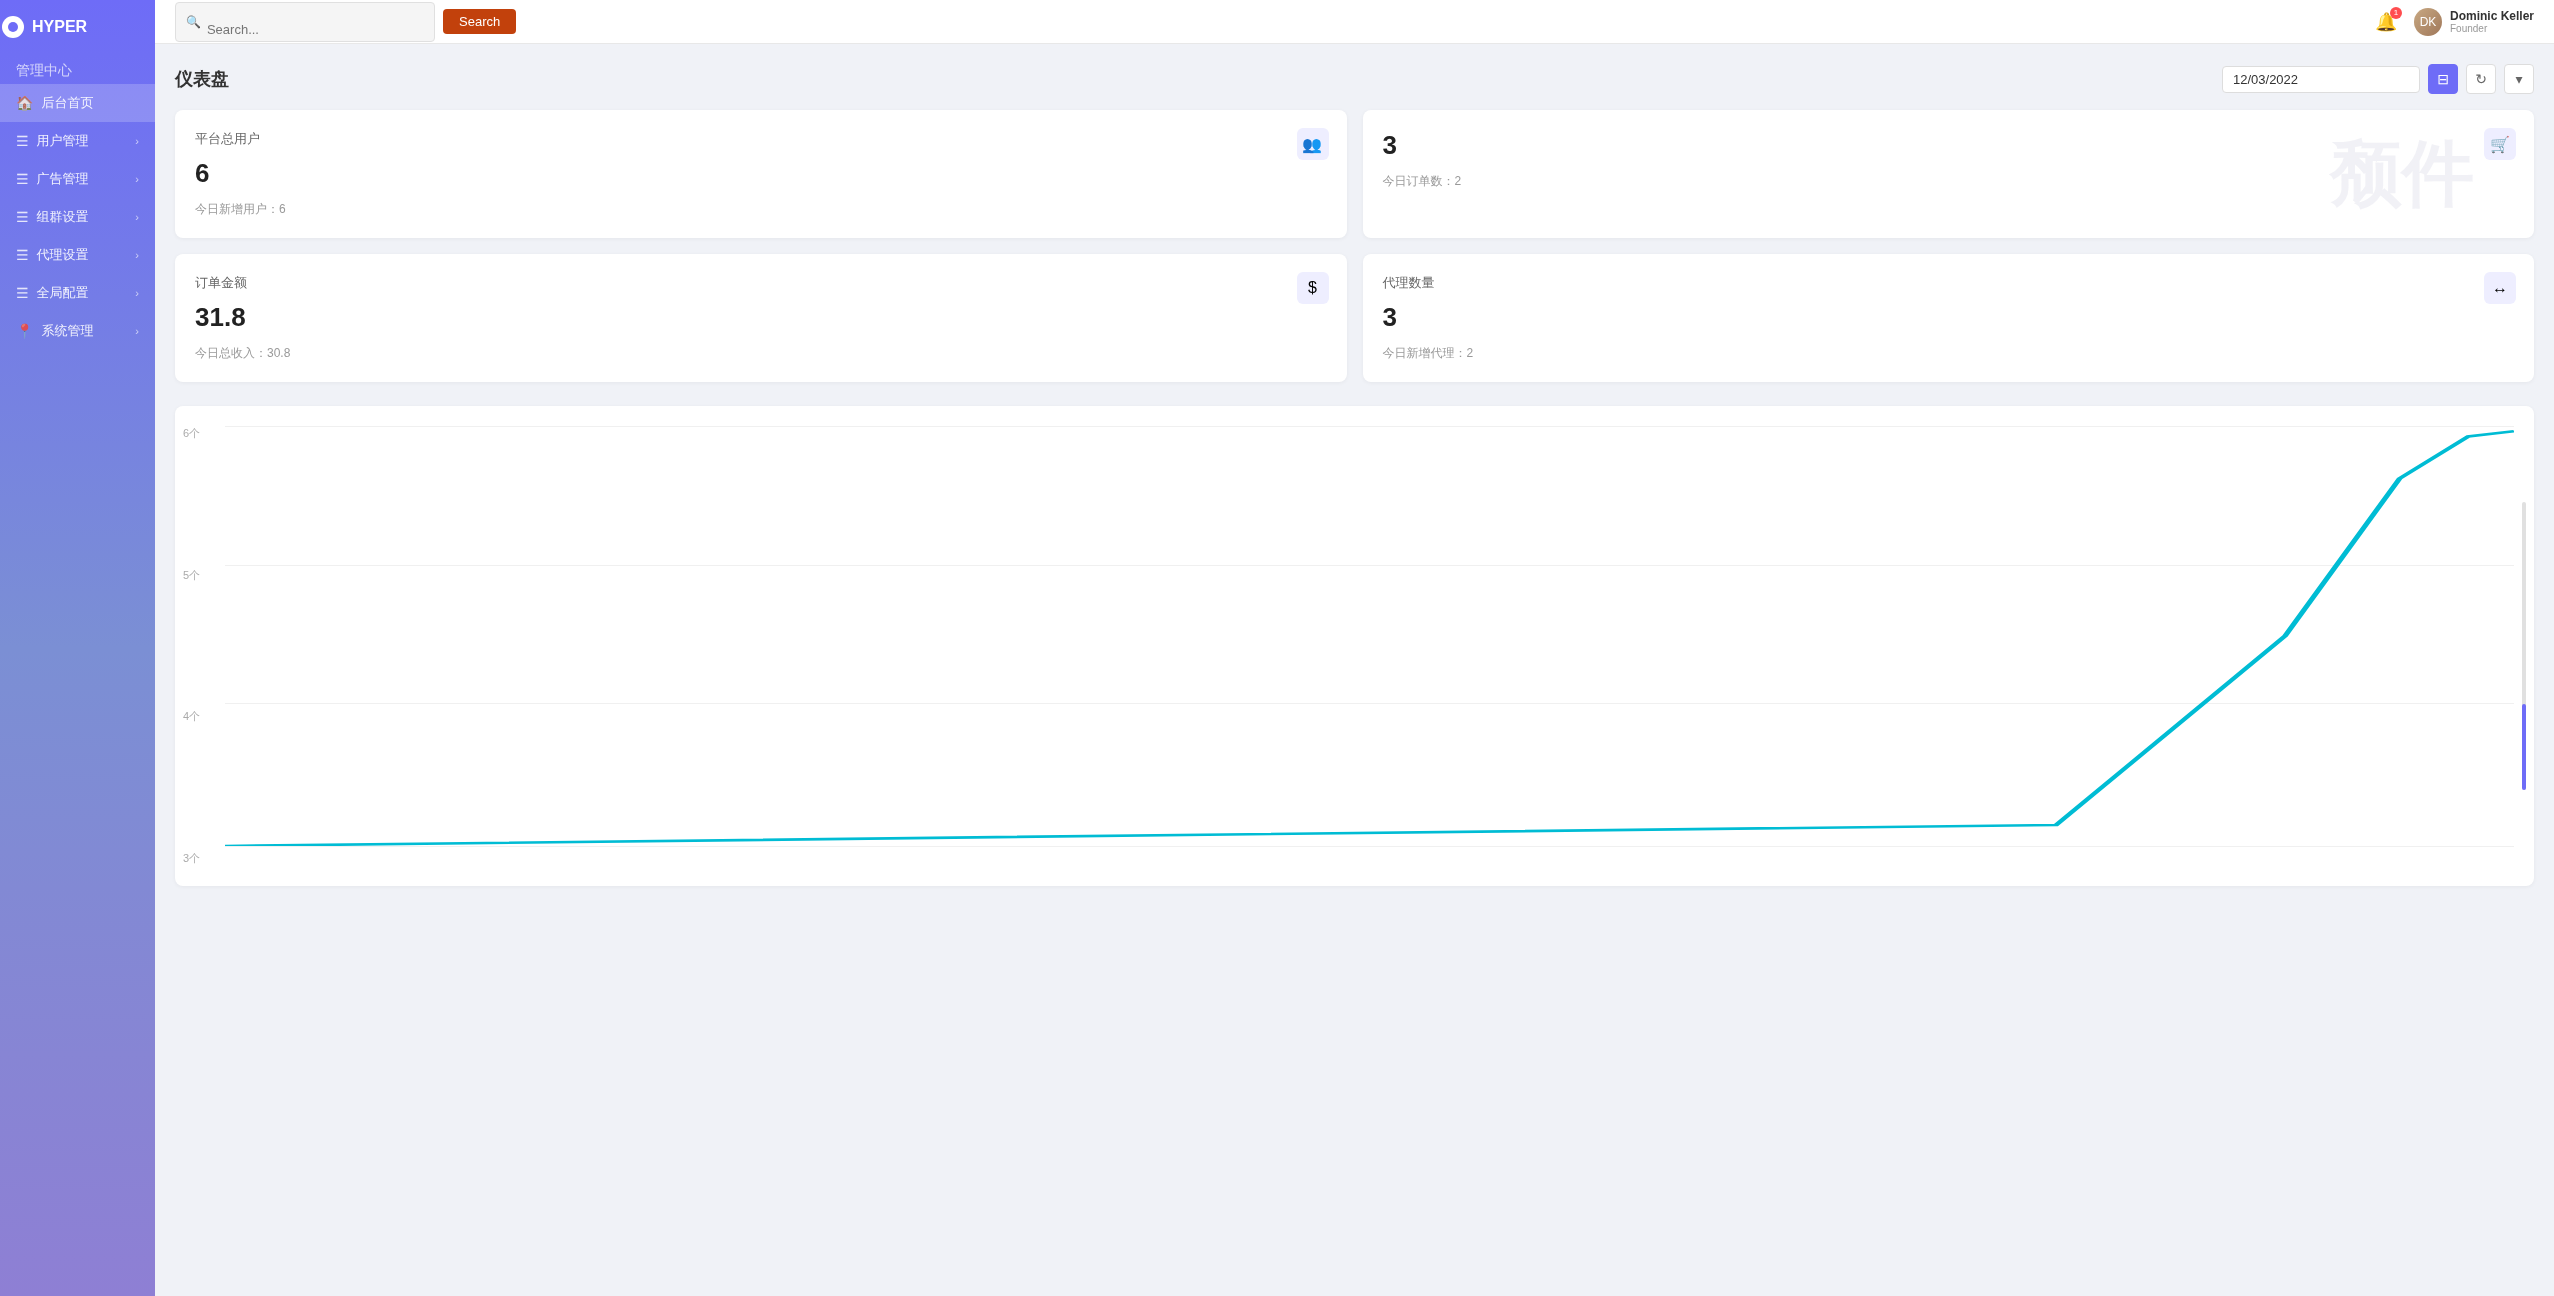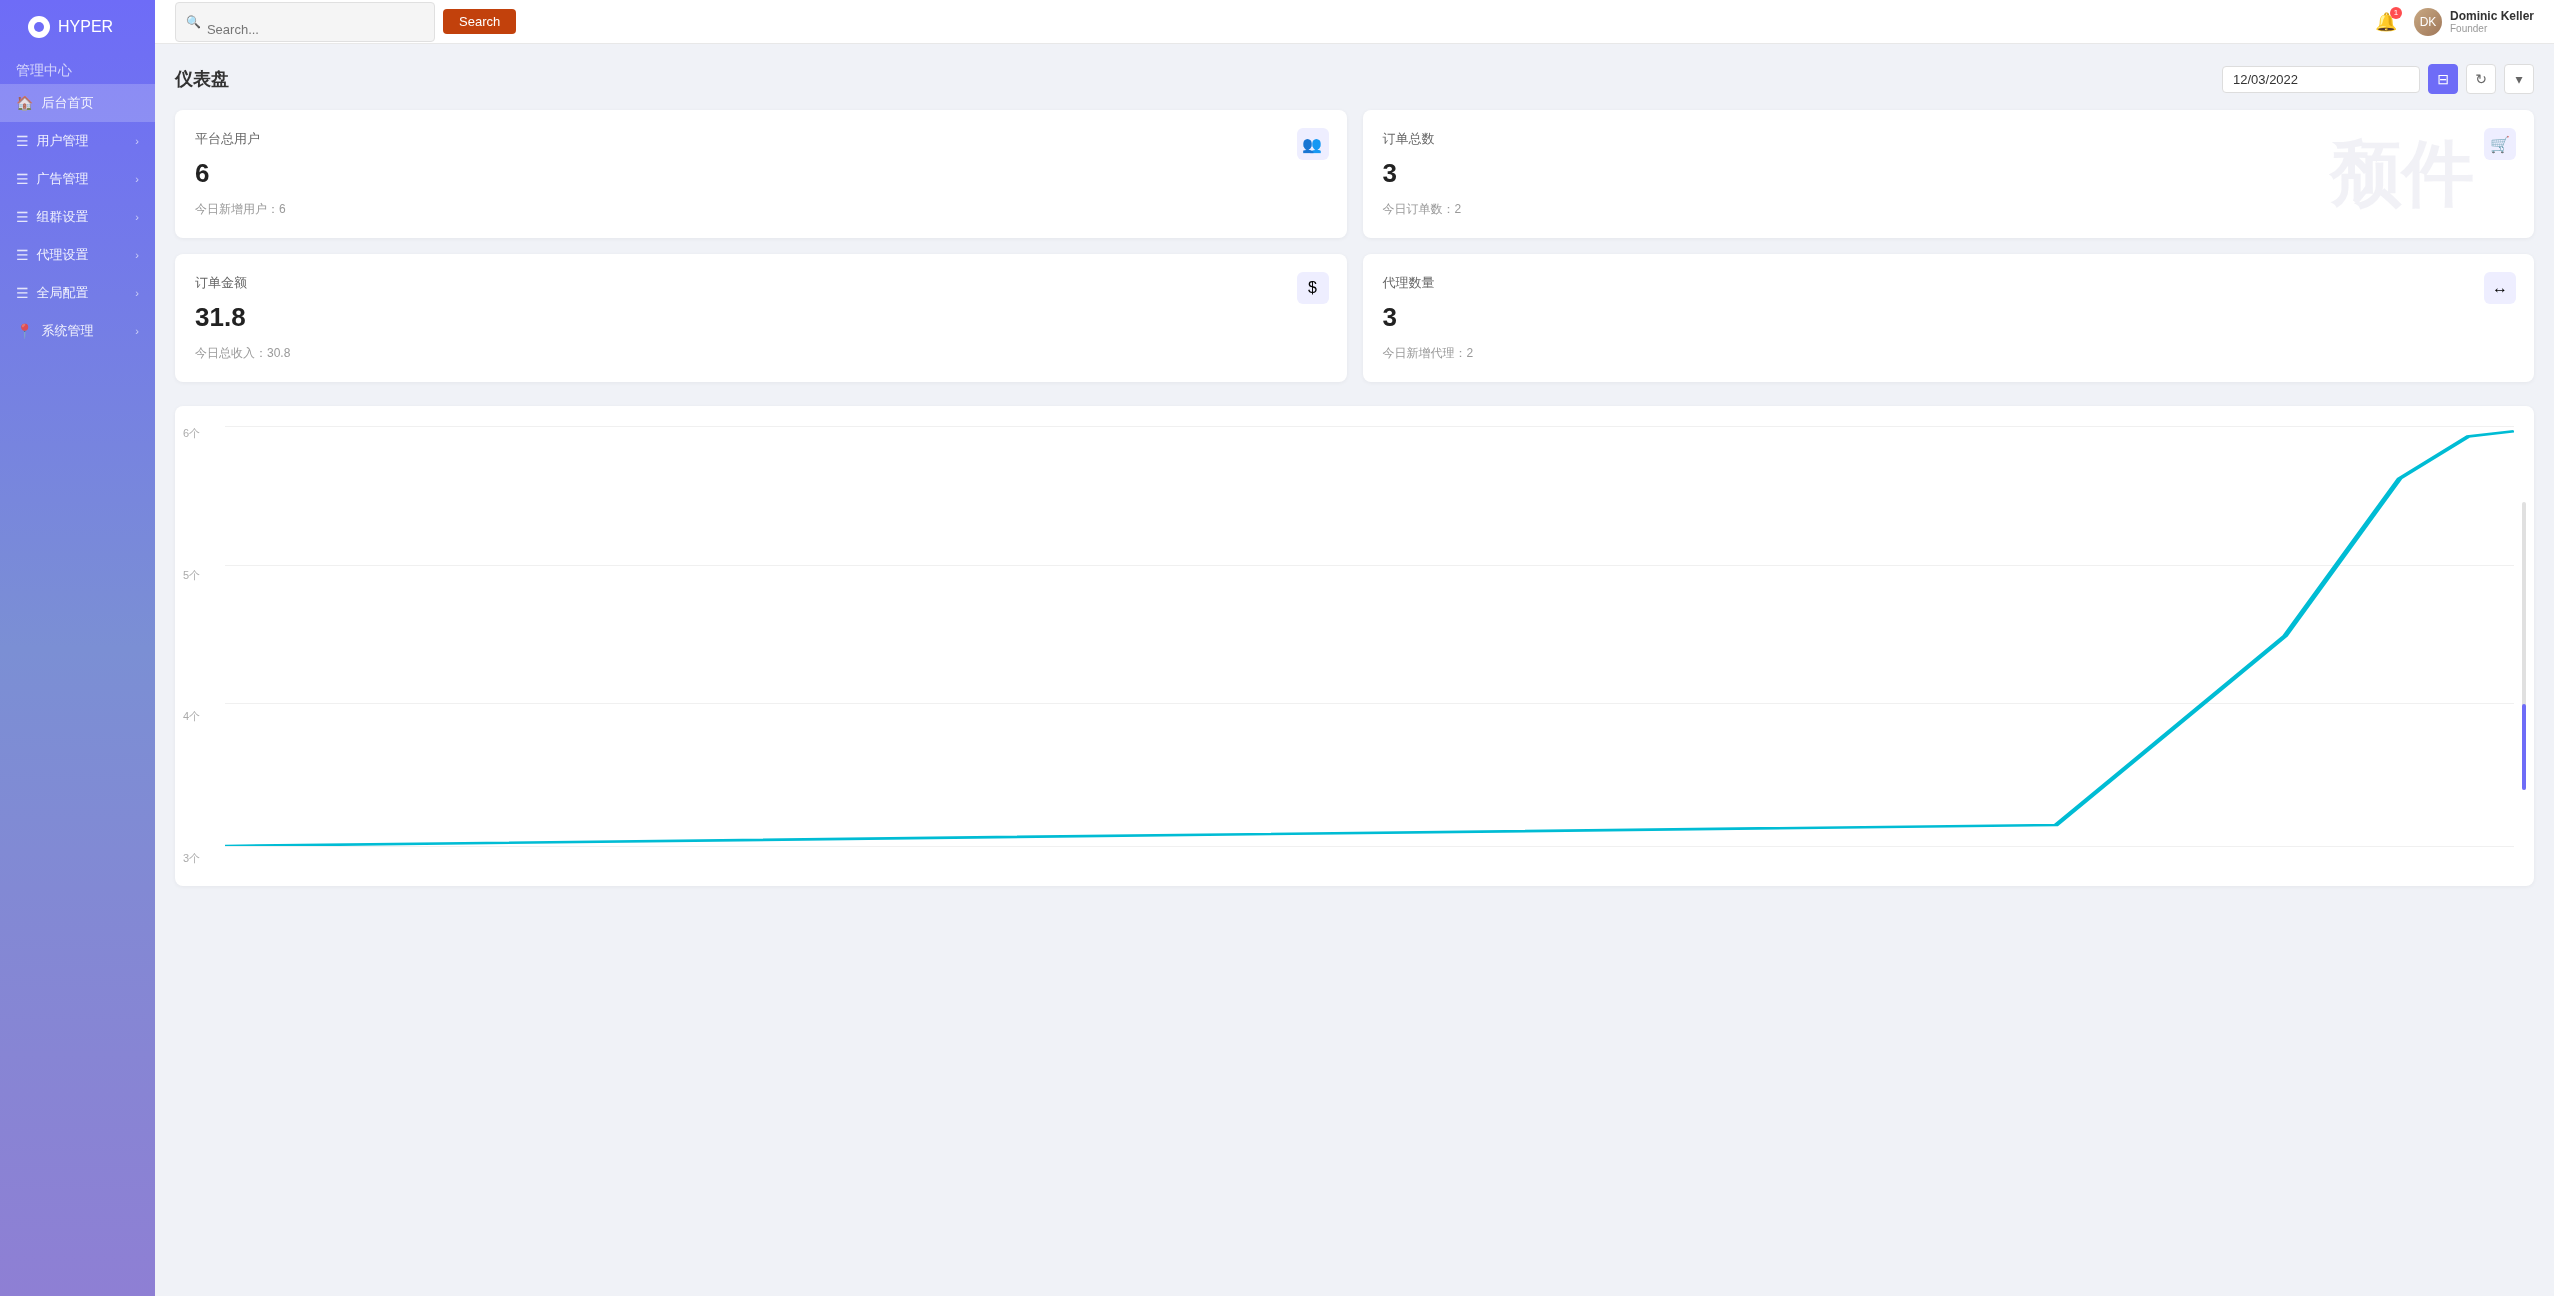--- a/index.html
+++ b/index.html
@@ -13,22 +13,22 @@
       color: white;
       display: flex;
       flex-direction: column;
       height: 100vh;
       overflow-y: auto;
     }
     .sidebar-logo {
       display: flex;
       align-items: center;
       gap: 8px;
-      padding: 16px 28px;
-      font-weight: normal;
+      padding: 16px 2px;
+      font-weight: bold;
       font-size: 16px;
       color: white;
     }
     .sidebar-logo-icon {
       width: 22px;
       height: 22px;
       background: white;
       border-radius: 50%;
       display: flex;
       align-items: center;
@@ -431,21 +431,20 @@
 
     <div class="stats-grid" id="stats-grid">
         <div class="stat-card">
     <div class="stat-card-label">平台总用户</div>
     <div class="stat-card-value">6</div>
     <div class="stat-card-sub">今日新增用户：6</div>
     <div class="stat-card-icon">👥</div>
 
   </div>
         <div class="stat-card">
-    <div class="stat-card-label">订单总数</div>
     <div class="stat-card-value">3</div>
     <div class="stat-card-sub">今日订单数：2</div>
     <div class="stat-card-icon">🛒</div>
     <div class="stat-card-watermark">颓件</div>
   </div>
         <div class="stat-card">
     <div class="stat-card-label">订单金额</div>
     <div class="stat-card-value">31.8</div>
     <div class="stat-card-sub">今日总收入：30.8</div>
     <div class="stat-card-icon">$</div>

